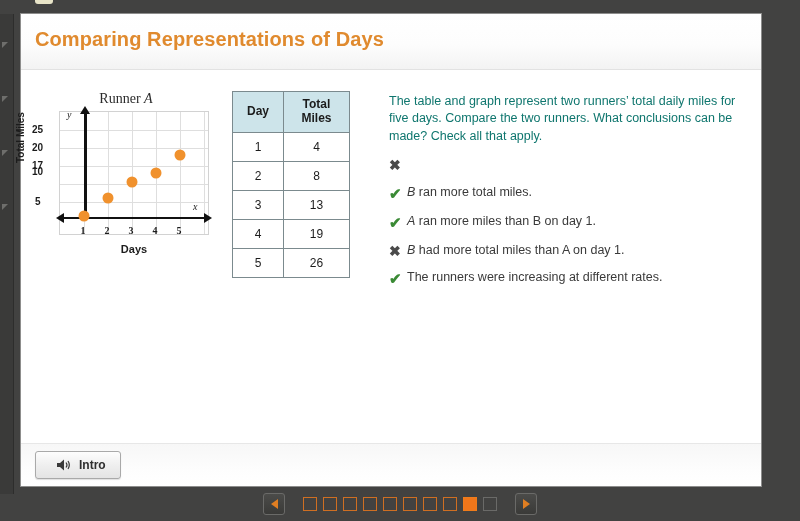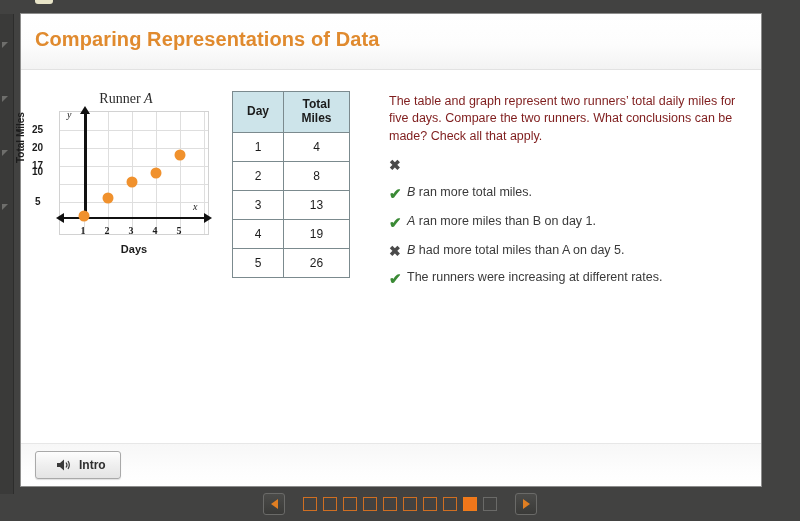--- a/index.html
+++ b/index.html
@@ -286,21 +286,21 @@
 
   
   #question-block {
     position: absolute;
     left: 368px;
     top: 22px;
     width: 352px;
   }
   #question-text {
     font-size: 12.5px;
-    color: #7f1d1d;
+    color: #0f766e;
     line-height: 1.38;
   }
   #choices-list {
     margin-top: 12px;
   }
   .choice-row {
     display: flex;
     align-items: flex-start;
     margin-bottom: 11px;
   }
@@ -418,21 +418,21 @@
   <div id="left-rail">
     <div class="rail-marker" style="top:28px;"></div>
     <div class="rail-marker" style="top:82px;"></div>
     <div class="rail-marker" style="top:136px;"></div>
     <div class="rail-marker" style="top:190px;"></div>
   </div>
 
   <div id="content-card">
 
     <div id="header-band">
-      <div id="page-title">Comparing Representations of Data</div>
+      <div id="page-title">Comparing Representations of Days</div>
     </div>
 
     <div id="body-region">
 
       <div id="graph-block">
         <div id="graph-title"><span>Runner </span><span class="ital">A</span></div>
 
         <div id="ylabel">Total Miles</div>
 
         <div id="plot-area">
@@ -527,21 +527,21 @@
             <span class="choice-text"><span class="ital">B</span><span> ran more total miles.</span></span>
           </div>
 
           <div class="choice-row">
             <span class="mark check">✔</span>
             <span class="choice-text"><span class="ital">A</span><span> ran more miles than B on day 1.</span></span>
           </div>
 
           <div class="choice-row">
             <span class="mark cross">✖</span>
-            <span class="choice-text"><span class="ital">B</span><span> had more total miles than A on day 5.</span></span>
+            <span class="choice-text"><span class="ital">B</span><span> had more total miles than A on day 1.</span></span>
           </div>
 
           <div class="choice-row">
             <span class="mark check">✔</span>
             <span class="choice-text"><span class="ital"></span><span>The runners were increasing at different rates.</span></span>
           </div>
 
         </div>
       </div>
 

